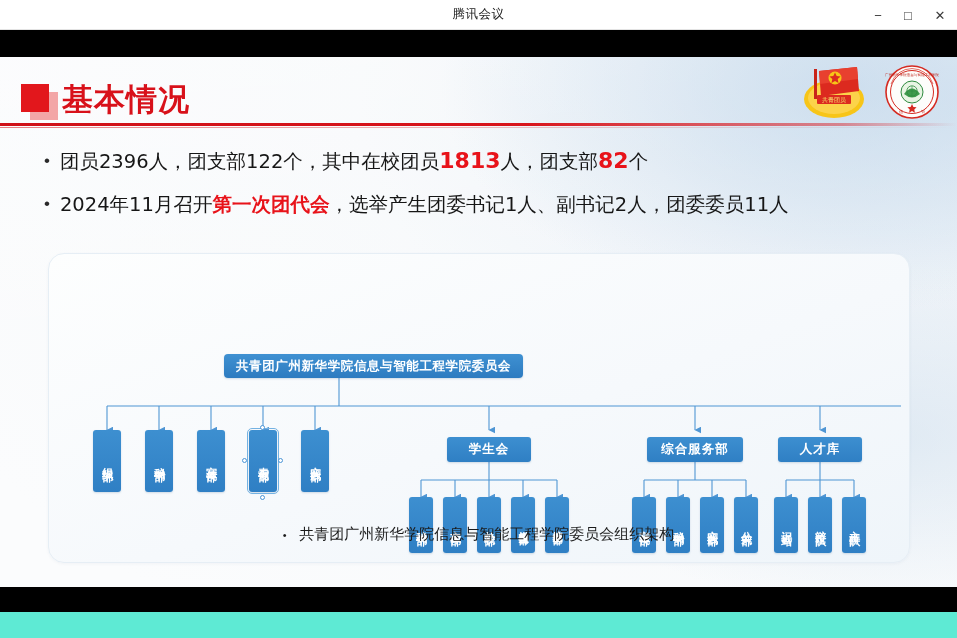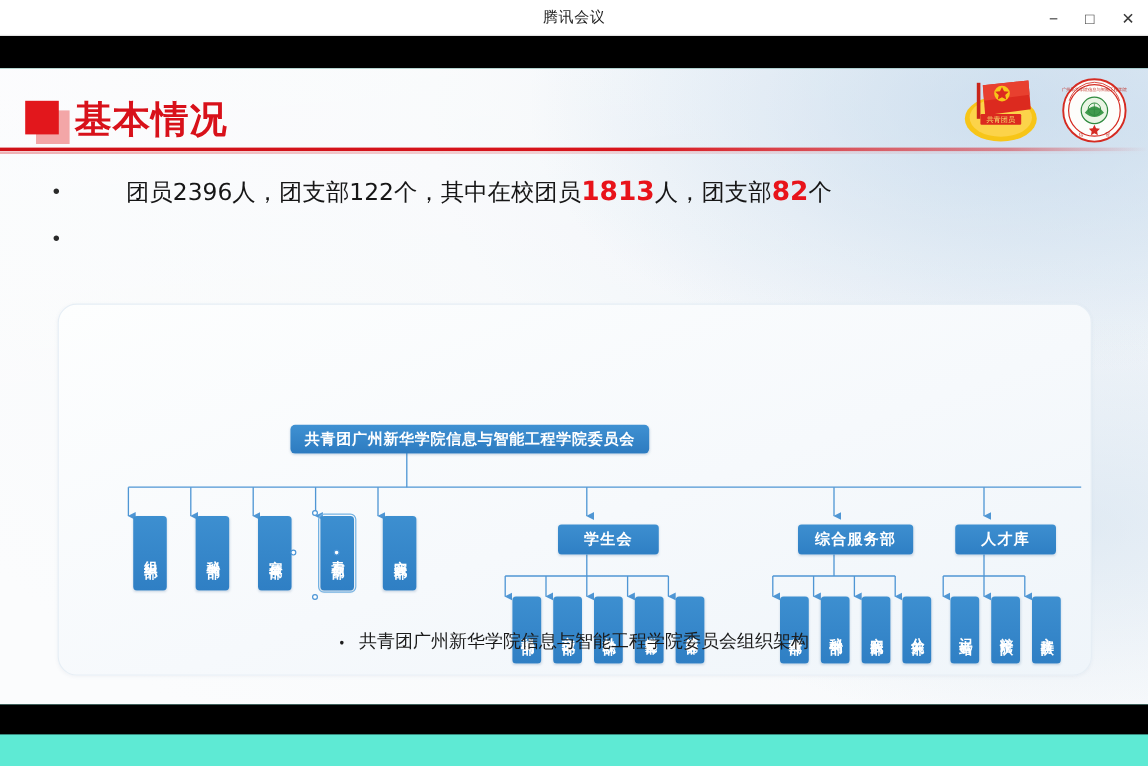--- a/index.html
+++ b/index.html
@@ -90,21 +90,20 @@
   .bullet-row {
     display: flex; align-items: baseline; gap: 10px;
     margin-bottom: 16px;
   }
   .bullet-dot {
     font-size: 17px; color: #2a2a2a; line-height: 1; transform: translateY(-2px);
   }
   .bullet-text {
     font-size: 19.5px; color: #161616; line-height: 1.3;
     font-family: "DejaVu Sans", "Liberation Sans", sans-serif;
-    margin-left: 45px;
   }
   .hi { color: #e8131a; font-weight: 700; }
   .hi-big { color: #e8131a; font-weight: 700; font-size: 22px; }
 
   
   .chart-panel {
     position: absolute; left: 48px; top: 196px; width: 862px; height: 310px;
     background: linear-gradient(160deg, #fdfefe 0%, #f6f9fc 55%, #eff5fa 100%);
     border-radius: 16px;
     border: 1px solid #e6eef5;
@@ -115,21 +114,20 @@
 
   .node {
     position: absolute;
     background: linear-gradient(180deg, #3d8fd0 0%, #2f7fc4 100%);
     color: #fff; font-weight: 700;
     display: flex; align-items: center; justify-content: center;
     border-radius: 3px;
     font-family: "DejaVu Sans", "Liberation Sans", sans-serif;
     text-align: center;
     box-shadow: 0 1px 2px rgba(30,80,130,.18);
-    margin-left: 18px;
   }
   .node.root {
     background: linear-gradient(180deg, #3f91d2 0%, #2d7bc0 100%);
     font-size: 12.5px; letter-spacing: .6px; border-radius: 4px;
     padding: 0 12px; white-space: nowrap;
   }
   .node.mid { font-size: 12.5px; letter-spacing: 1px; white-space: nowrap; }
   .node.vert {
     writing-mode: vertical-rl; text-orientation: upright;
     font-size: 11px; letter-spacing: 2px; line-height: 1.05;
@@ -216,20 +214,23 @@
 
     <div class="bullets">
       <div class="bullet-row">
         <span class="bullet-dot">•</span>
         <span class="bullet-text">
           <span>团员2396人，团支部122个，其中在校团员</span><span class="hi-big">1813</span><span>人，团支部</span><span class="hi-big">82</span><span>个</span>
         </span>
       </div>
       <div class="bullet-row">
         <span class="bullet-dot">•</span>
+        <span class="bullet-text">
+          <span>2024年11月召开</span><span class="hi">第一次团代会</span><span>，选举产生团委书记1人、副书记2人，团委委员11人</span>
+        </span>
       </div>
     </div>
 
     <div class="chart-panel">
 
       <svg class="chart-svg" width="862" height="310" viewBox="0 0 862 310">
         <defs>
           <marker id="arr" markerWidth="7" markerHeight="7" refX="3" refY="5.5" orient="auto">
             <path d="M0,0 L3,6 L6,0 Z" fill="#4f96d4"></path>
           </marker>

